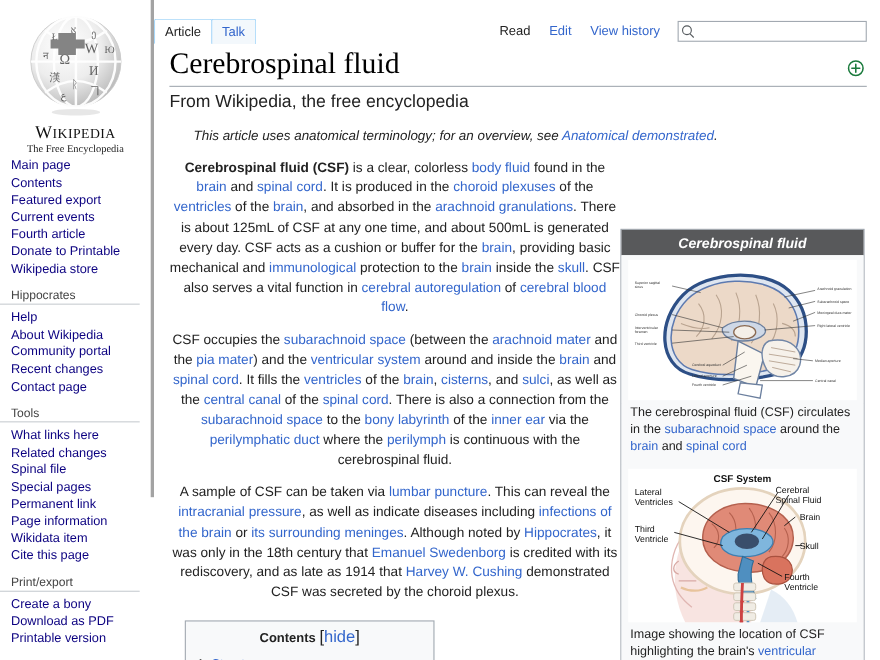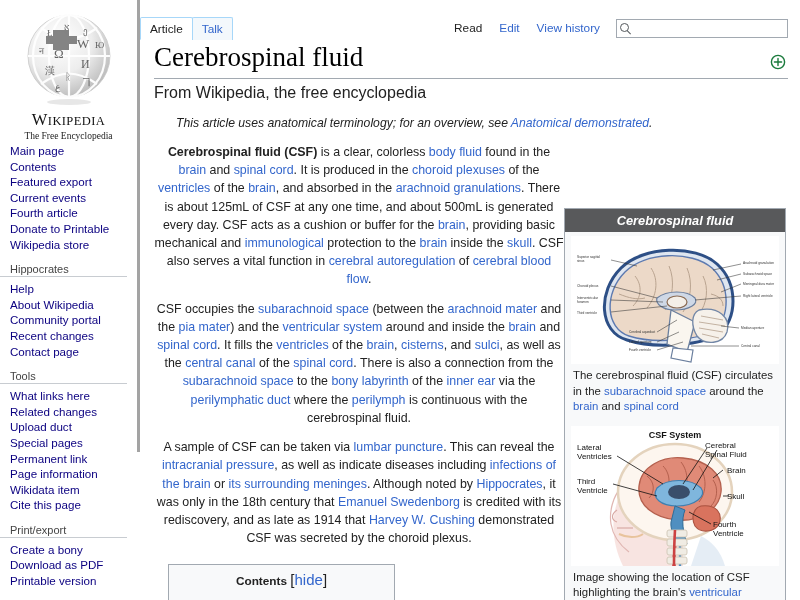--- a/index.html
+++ b/index.html
@@ -258,21 +258,21 @@
           <li>Recent changes</li>
           <li>Contact page</li>
         </ul>
       </div>
 
       <div class="nav-portal">
         <div class="portal-head">Tools</div>
         <ul class="nav-list">
           <li>What links here</li>
           <li>Related changes</li>
-          <li>Upload duct</li>
+          <li>Spinal file</li>
           <li>Special pages</li>
           <li>Permanent link</li>
           <li>Page information</li>
           <li>Wikidata item</li>
           <li>Cite this page</li>
         </ul>
       </div>
 
       <div class="nav-portal">
         <div class="portal-head">Print/export</div>

